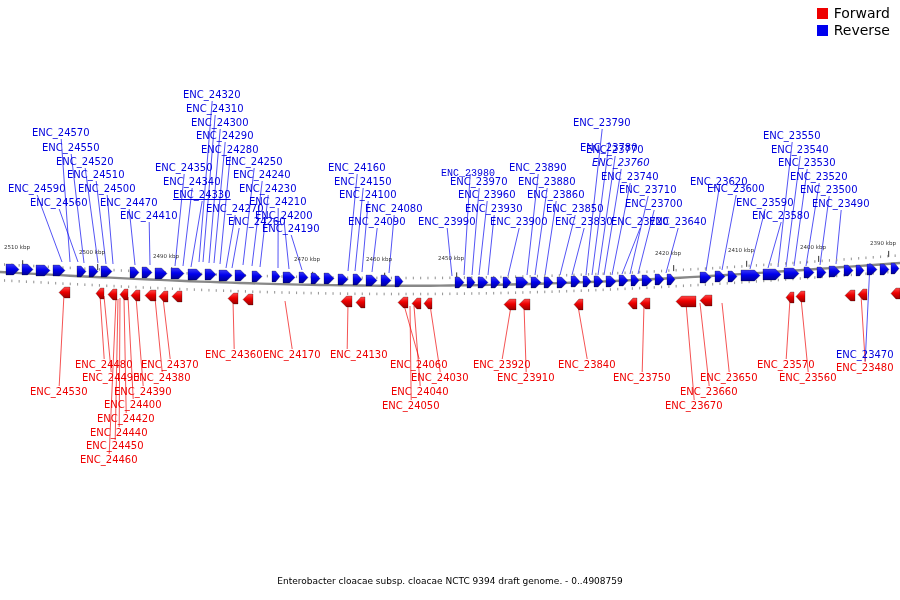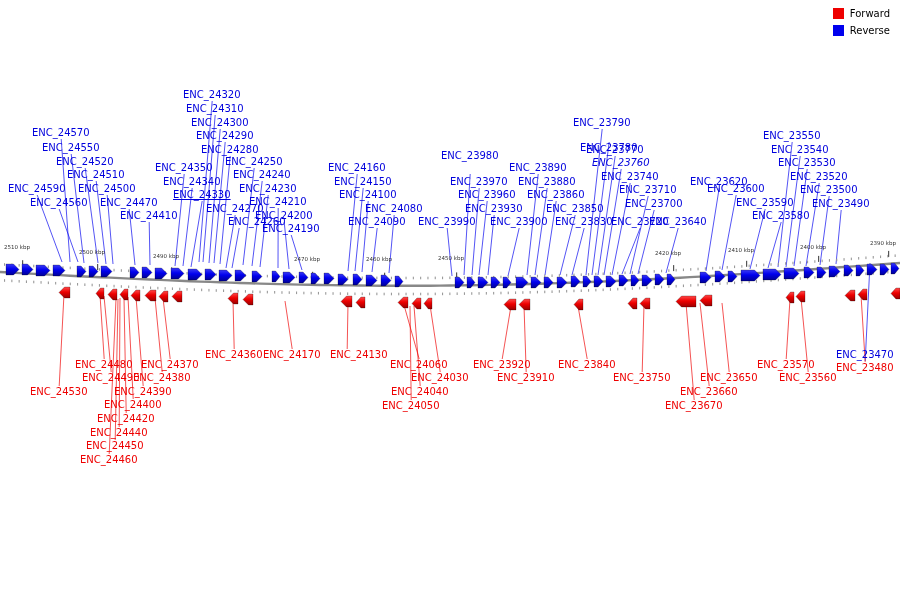--- a/index.html
+++ b/index.html
@@ -8,21 +8,21 @@
     background:#ffffff;
     font-family:"DejaVu Sans","Liberation Sans",sans-serif;
   }
   #stage{position:absolute;inset:0;}
   svg.layer{position:absolute;left:0;top:0;width:900px;height:600px;overflow:visible;}
 
   
   #legend{position:absolute;right:10px;top:6px;}
   .legend-row{display:flex;align-items:center;height:14px;margin-bottom:3px;}
   .legend-swatch{width:11px;height:11px;margin-right:6px;}
-  .legend-label{font-size:10px;color:#000;line-height:11px;}
+  .legend-label{font-size:14px;color:#000;line-height:11px;}
 
   
   .lbl{position:absolute;font-size:10px;white-space:nowrap;line-height:10px;}
   .lbl.fwd{color:#ee0000;}
   .lbl.rev{color:#0000dd;}
 
   .tick-lbl{position:absolute;font-size:5.5px;color:#333;white-space:nowrap;}
 
   #caption{
     position:absolute;left:0;right:0;top:576px;text-align:center;
@@ -528,21 +528,21 @@
       <div class="lbl rev" style="left: 239px; top: 184px;">ENC_24230</div>
       <div class="lbl rev" style="left: 249px; top: 197px;">ENC_24210</div>
       <div class="lbl rev" style="left: 255px; top: 211px;">ENC_24200</div>
       <div class="lbl rev" style="left: 262px; top: 224px;">ENC_24190</div>
       <div class="lbl rev" style="left: 328px; top: 163px;">ENC_24160</div>
       <div class="lbl rev" style="left: 334px; top: 177px;">ENC_24150</div>
       <div class="lbl rev" style="left: 339px; top: 190px;">ENC_24100</div>
       <div class="lbl rev" style="left: 348px; top: 217px;">ENC_24090</div>
       <div class="lbl rev" style="left: 365px; top: 204px;">ENC_24080</div>
       <div class="lbl rev" style="left: 418px; top: 217px;">ENC_23990</div>
-      <div class="lbl rev" style="left: 441px; top: 151px;">ENC_23980</div>
+      <div class="lbl rev" style="left: 441px; top: 169px; font-family: Liberation Mono, monospace;">ENC_23980</div>
       <div class="lbl rev" style="left: 450px; top: 177px;">ENC_23970</div>
       <div class="lbl rev" style="left: 458px; top: 190px;">ENC_23960</div>
       <div class="lbl rev" style="left: 465px; top: 204px;">ENC_23930</div>
       <div class="lbl rev" style="left: 490px; top: 217px;">ENC_23900</div>
       <div class="lbl rev" style="left: 509px; top: 163px;">ENC_23890</div>
       <div class="lbl rev" style="left: 518px; top: 177px;">ENC_23880</div>
       <div class="lbl rev" style="left: 527px; top: 190px;">ENC_23860</div>
       <div class="lbl rev" style="left: 546px; top: 204px;">ENC_23850</div>
       <div class="lbl rev" style="left: 555px; top: 217px;">ENC_23830</div>
       <div class="lbl rev" style="left: 573px; top: 118px;">ENC_23790</div>
@@ -602,13 +602,14 @@
       <div class="tick-lbl" style="left: 153px; top: 253px;">2490 kbp</div>
       <div class="tick-lbl" style="left: 294px; top: 256px;">2470 kbp</div>
       <div class="tick-lbl" style="left: 366px; top: 256px;">2460 kbp</div>
       <div class="tick-lbl" style="left: 438px; top: 255px;">2450 kbp</div>
       <div class="tick-lbl" style="left: 655px; top: 250px;">2420 kbp</div>
       <div class="tick-lbl" style="left: 728px; top: 247px;">2410 kbp</div>
       <div class="tick-lbl" style="left: 800px; top: 244px;">2400 kbp</div>
       <div class="tick-lbl" style="left: 870px; top: 240px;">2390 kbp</div>
     </div>
 
+  <div id="caption">Enterobacter cloacae subsp. cloacae NCTC 9394 draft genome. - 0..4908759</div>
 </div>
 
 </body></html>

